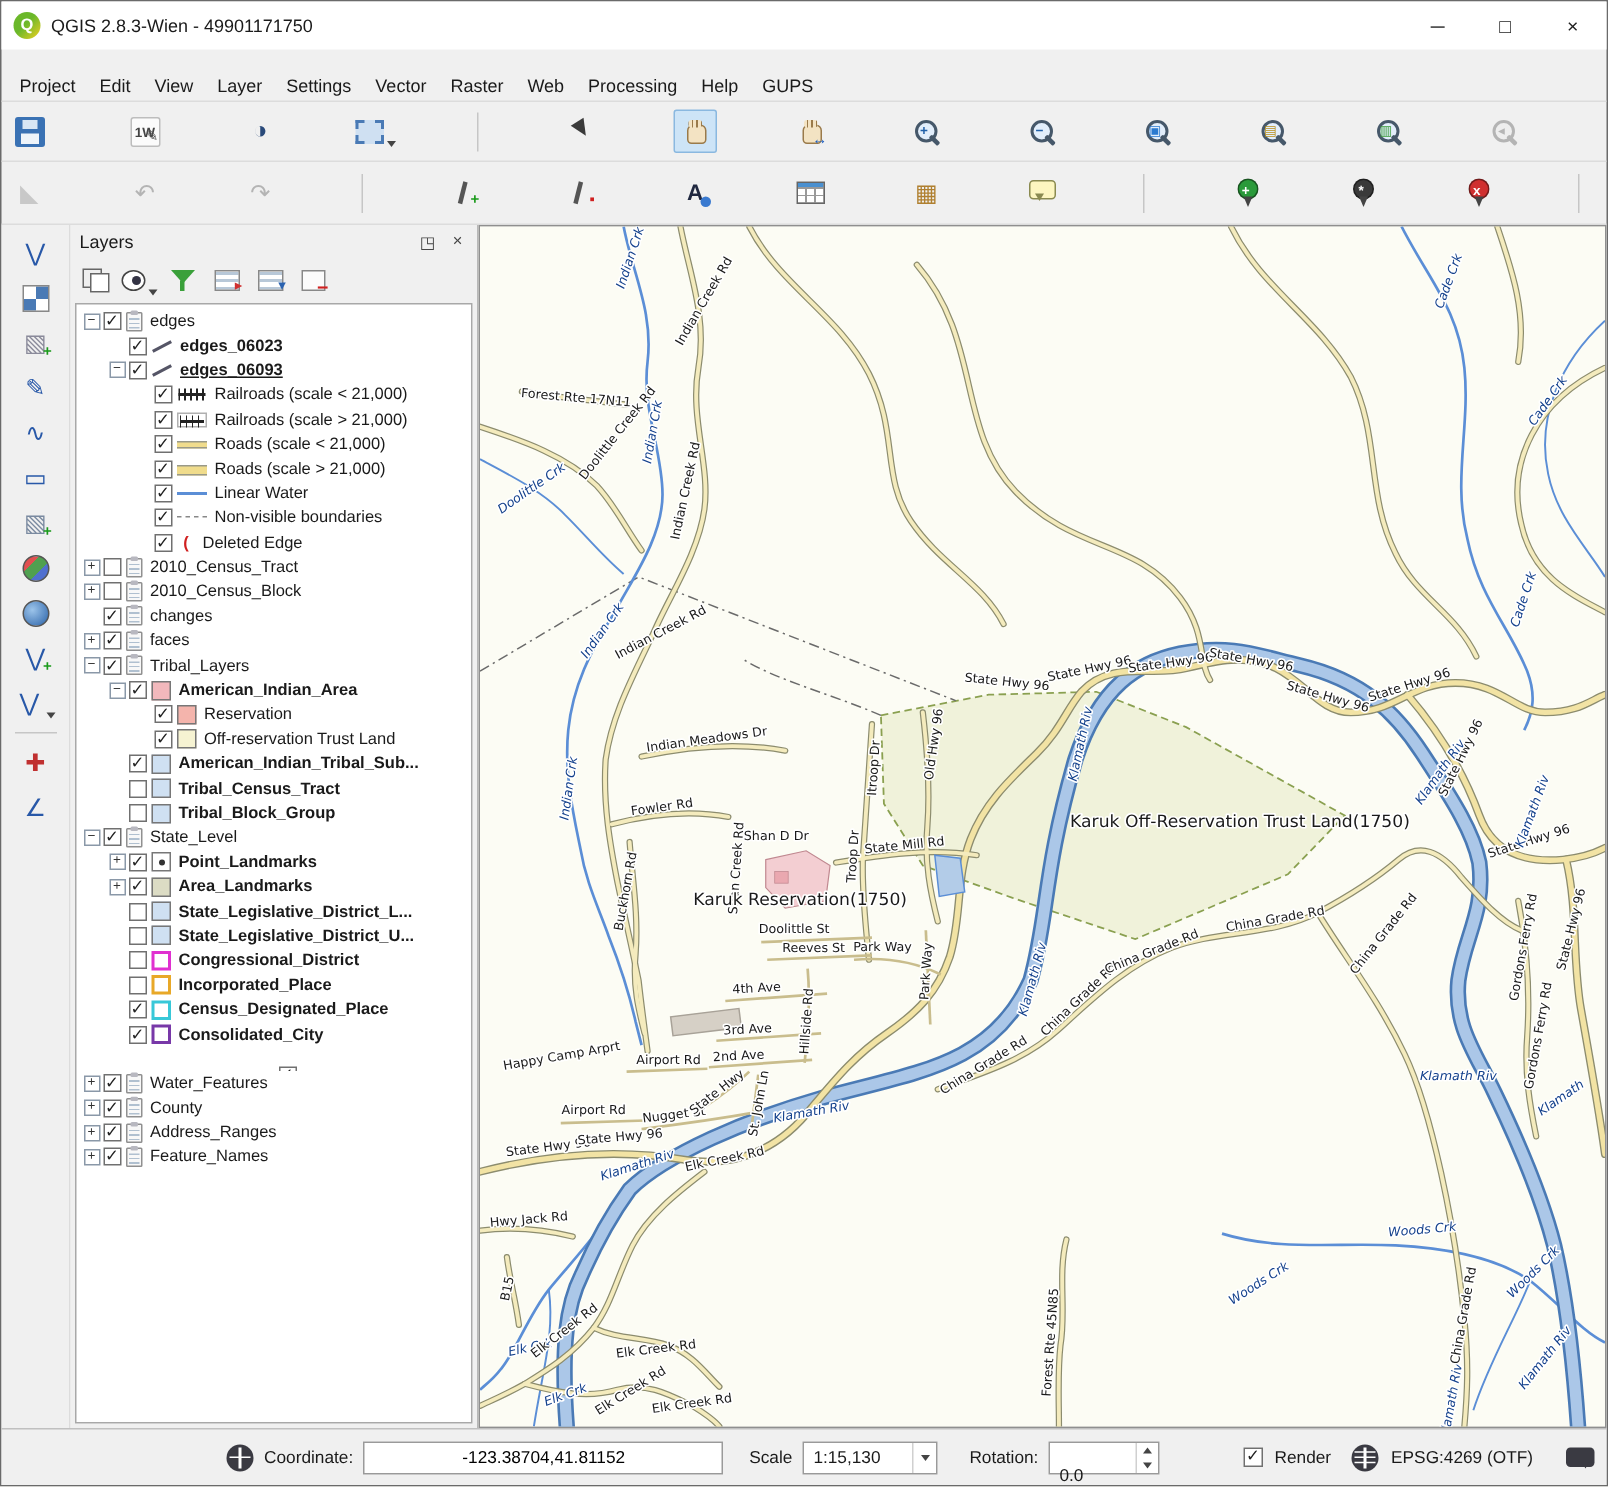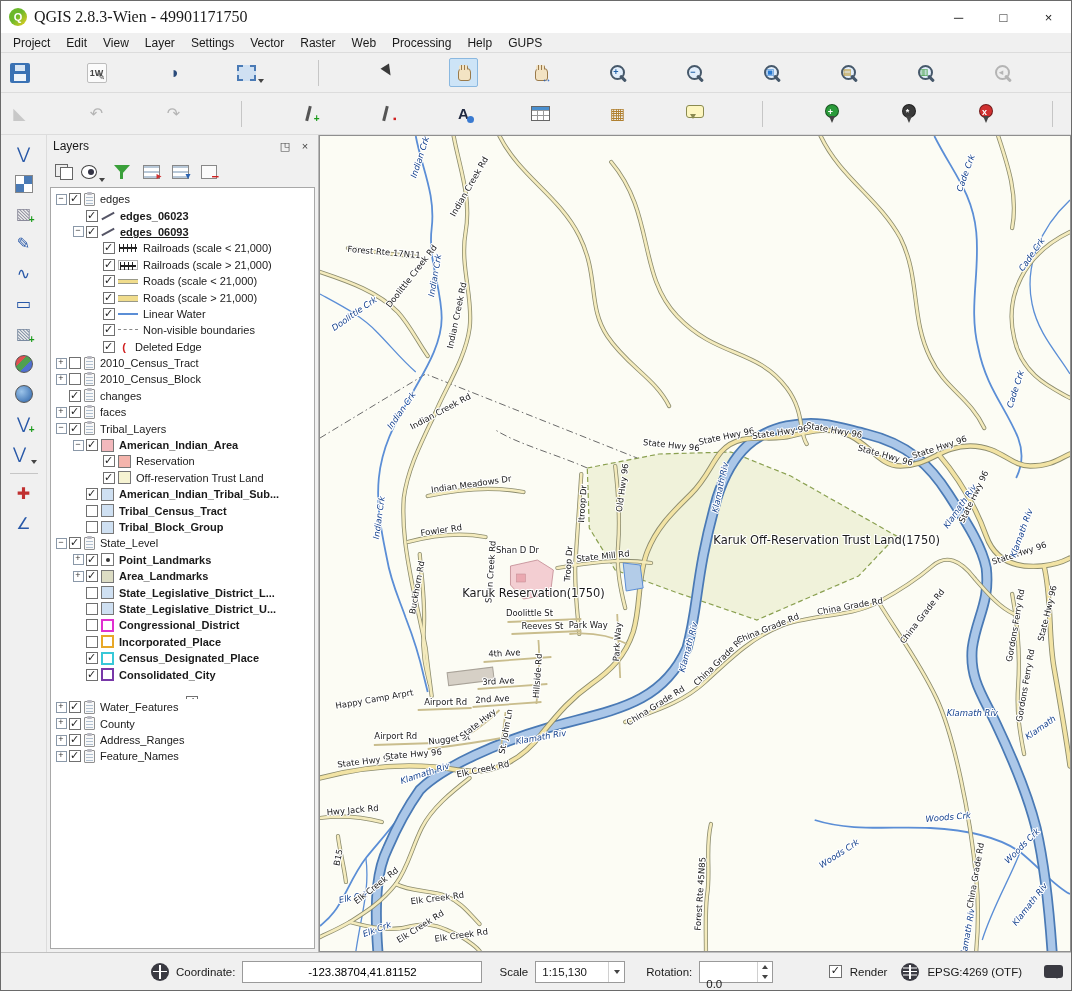--- a/index.html
+++ b/index.html
@@ -1,25 +1,25 @@
 <!DOCTYPE html>
 <html><head>
 <meta charset="utf-8">
 <style>
 *{margin:0;padding:0;box-sizing:border-box;}
 html,body{width:1072px;height:991px;overflow:hidden;font-family:"Liberation Sans","DejaVu Sans",sans-serif;font-size:12px;color:#1a1a1a;background:#f0f0f0;}
 .window{width:1072px;height:991px;display:flex;flex-direction:column;border:1px solid #6a6a6a;background:#f0f0f0;}
 
 .titlebar{height:32px;background:#fff;display:flex;align-items:center;padding-left:8px;flex:none;}
 .app-icon{width:18px;height:18px;border-radius:50%;background:linear-gradient(135deg,#6bb82a 45%,#f0d020);color:#fff;font-weight:bold;font-size:11px;display:flex;align-items:center;justify-content:center;margin-right:7px;}
-.title-text{font-size:16px;font-family:Liberation Serif, serif;}
+.title-text{font-size:12px;}
 .win-btns{margin-left:auto;display:flex;height:100%;}
 .win-btn{width:45px;height:100%;display:flex;align-items:center;justify-content:center;font-size:13px;color:#222;}
 
-.menubar{height:20px;display:flex;align-items:flex-start;padding-left:4px;border-bottom:1px solid #dcdcdc;flex:none;}
+.menubar{height:35px;display:flex;align-items:flex-end;padding-left:4px;border-bottom:1px solid #dcdcdc;flex:none;}
 .menu-item{padding:3px 8px;}
 
 .toolbar{display:flex;align-items:center;padding:2px 4px;border-bottom:1px solid #dcdcdc;flex:none;gap:48px;}
 .toolbar1{height:40px;}
 .toolbar2{height:42px;}
 .tsep{width:1px;height:26px;background:#c6c6c6;margin:0 5px;flex:none;}
 .vsep{width:28px;height:1px;background:#c6c6c6;margin:4px 0;flex:none;}
 .ic{width:29px;height:29px;display:inline-flex;align-items:center;justify-content:center;position:relative;border:1px solid transparent;border-radius:2px;flex:none;}
 .ic.active{background:#cde4f7;border-color:#8ab8e0;}
 .ic.disabled{opacity:.38;filter:grayscale(1);}

